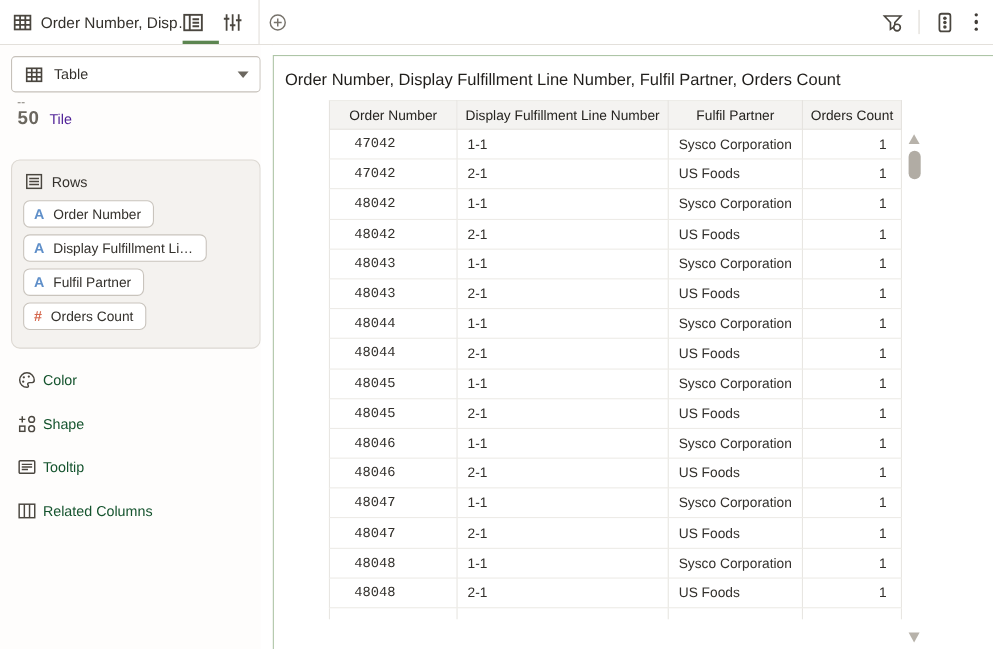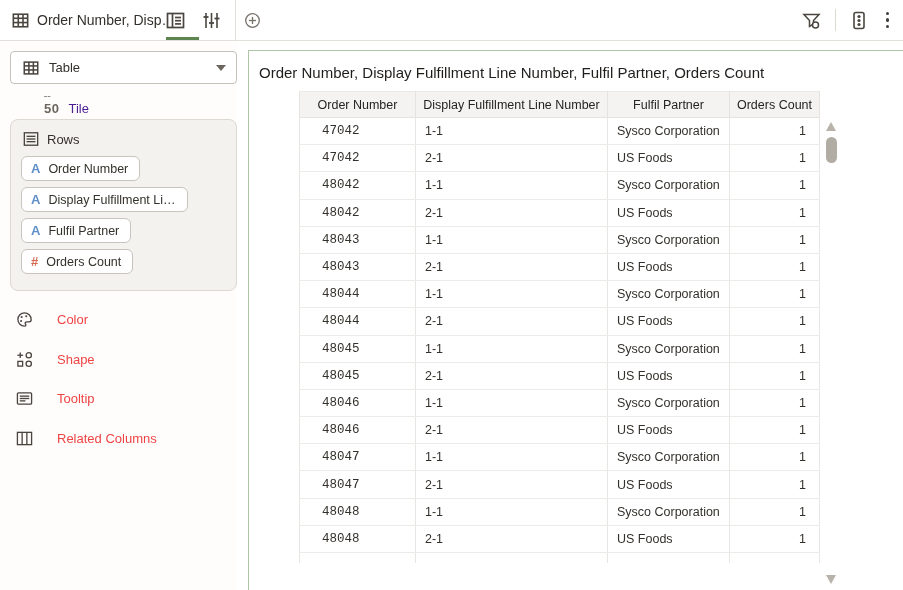--- a/index.html
+++ b/index.html
@@ -26,36 +26,36 @@
 
   
   .sidebar { position:absolute; left:0; top:41px; width:248px; height:549px;
     border-right:1px solid #e3e0db; background:#fefdfc; padding:10px 10px 0 10px; }
   .viz-select { height:33px; border:1px solid #c6c1ba; border-radius:4px; background:#fff;
     display:flex; align-items:center; padding:0 10px 0 12px; cursor:pointer; }
   .viz-select-label { font-size:13px; margin-left:10px; color:#34312c; }
   .chev { margin-left:auto; width:0; height:0; border-left:5px solid transparent;
     border-right:5px solid transparent; border-top:6px solid #6b675f; }
   .tile-row { display:flex; align-items:center; margin:13px 0 0 6px; height:22px; cursor:pointer; }
-  .tile-badge { font-size:13px; font-weight:bold; color:#6b675f; position:relative; letter-spacing:.5px;margin-left:28px; }
+  .tile-badge { font-size:17px; font-weight:bold; color:#6b675f; position:relative; letter-spacing:.5px; }
   .tile-badge::before { content:"ˉˉ"; position:absolute; top:-7px; left:0; font-size:9px; color:#6b675f; }
   .tile-label { font-size:13px; margin-left:9px; color:#4c1d95; }
-  .rows-box { margin-top:0; background:#f4f2ef; border:1px solid #dcd8d2; border-radius:8px;
+  .rows-box { margin-top:26px; background:#f4f2ef; border:1px solid #dcd8d2; border-radius:8px;
     padding:9px 10px 10px 10px; }
   .rows-head { display:flex; align-items:center; margin:2px 0 9px 2px; }
   .rows-label { font-size:13px; margin-left:8px; color:#34312c; }
   .pill { display:inline-flex; align-items:center; gap:8px; height:25px; background:#fff;
     border:1px solid #c9c4bd; border-radius:6px; padding:0 11px 0 9px; margin-bottom:6px;
     font-size:12.5px; color:#34312c; cursor:grab; max-width:212px; white-space:nowrap; }
   .pill-wrap { display:flex; flex-direction:column; align-items:flex-start; }
   .attr-a { color:#5f8fc9; font-size:13px; font-weight:bold; }
   .attr-h { color:#d5694f; font-size:13px; font-weight:bold; }
   .side-items { margin-top:9px; }
   .side-item { display:flex; align-items:center; height:39.5px; padding-left:6px; cursor:pointer; }
-  .side-item .lbl { font-size:13px; margin-left:24px; color:#ef4444; }
+  .side-item .lbl { font-size:13px; margin-left:6px; color:#14532d; }
   .sic { width:17px; height:17px; display:block; flex:none; }
 
   
   .main { position:absolute; left:237px; top:41px; width:666px; height:549px; background:#fff; }
   .viz-panel { position:absolute; left:11px; top:9px; right:-2px; height:546px;
     border:1.5px solid #aec5a7; background:#fff; }
   .viz-title { position:absolute; left:10px; top:13px; font-size:15px; color:#201e1b; white-space:nowrap; }
   .tbl-wrap { position:absolute; left:50px; top:40px; }
   table { border-collapse:collapse; table-layout:fixed; width:520px; background:#fff; }
   col.w0{width:116px;} col.w1{width:192px;} col.w2{width:122px;} col.w3{width:90px;}

